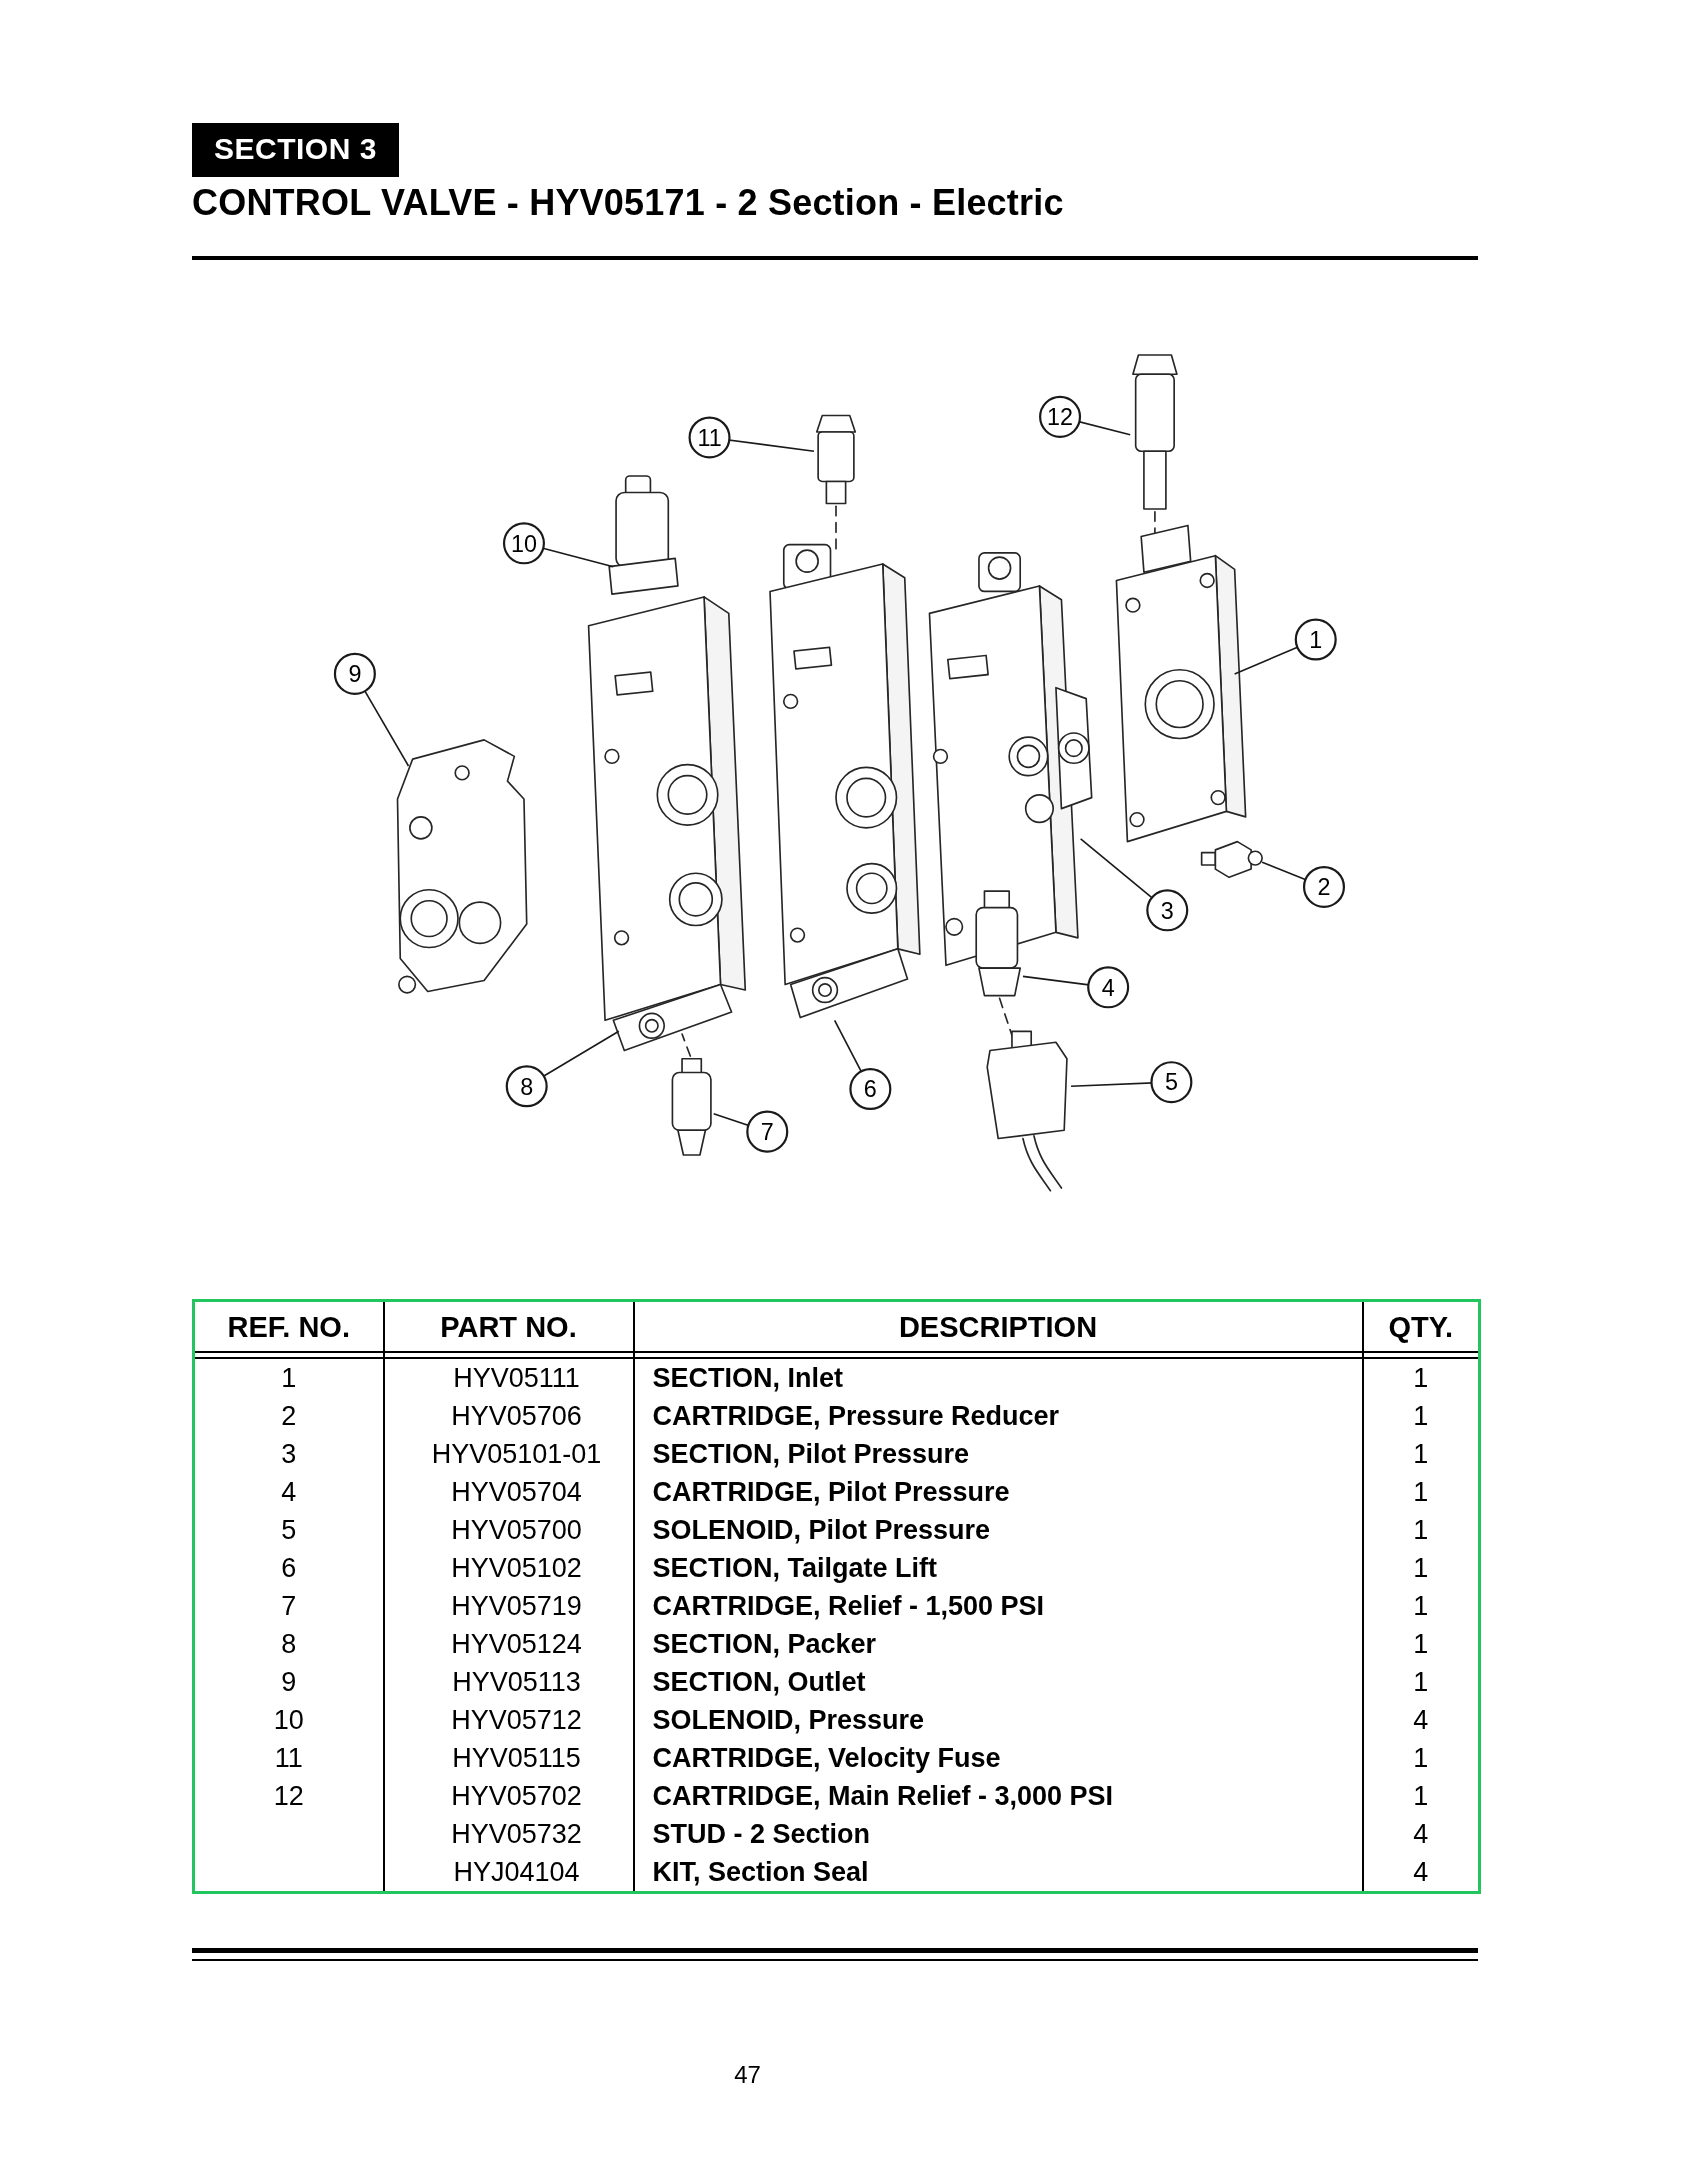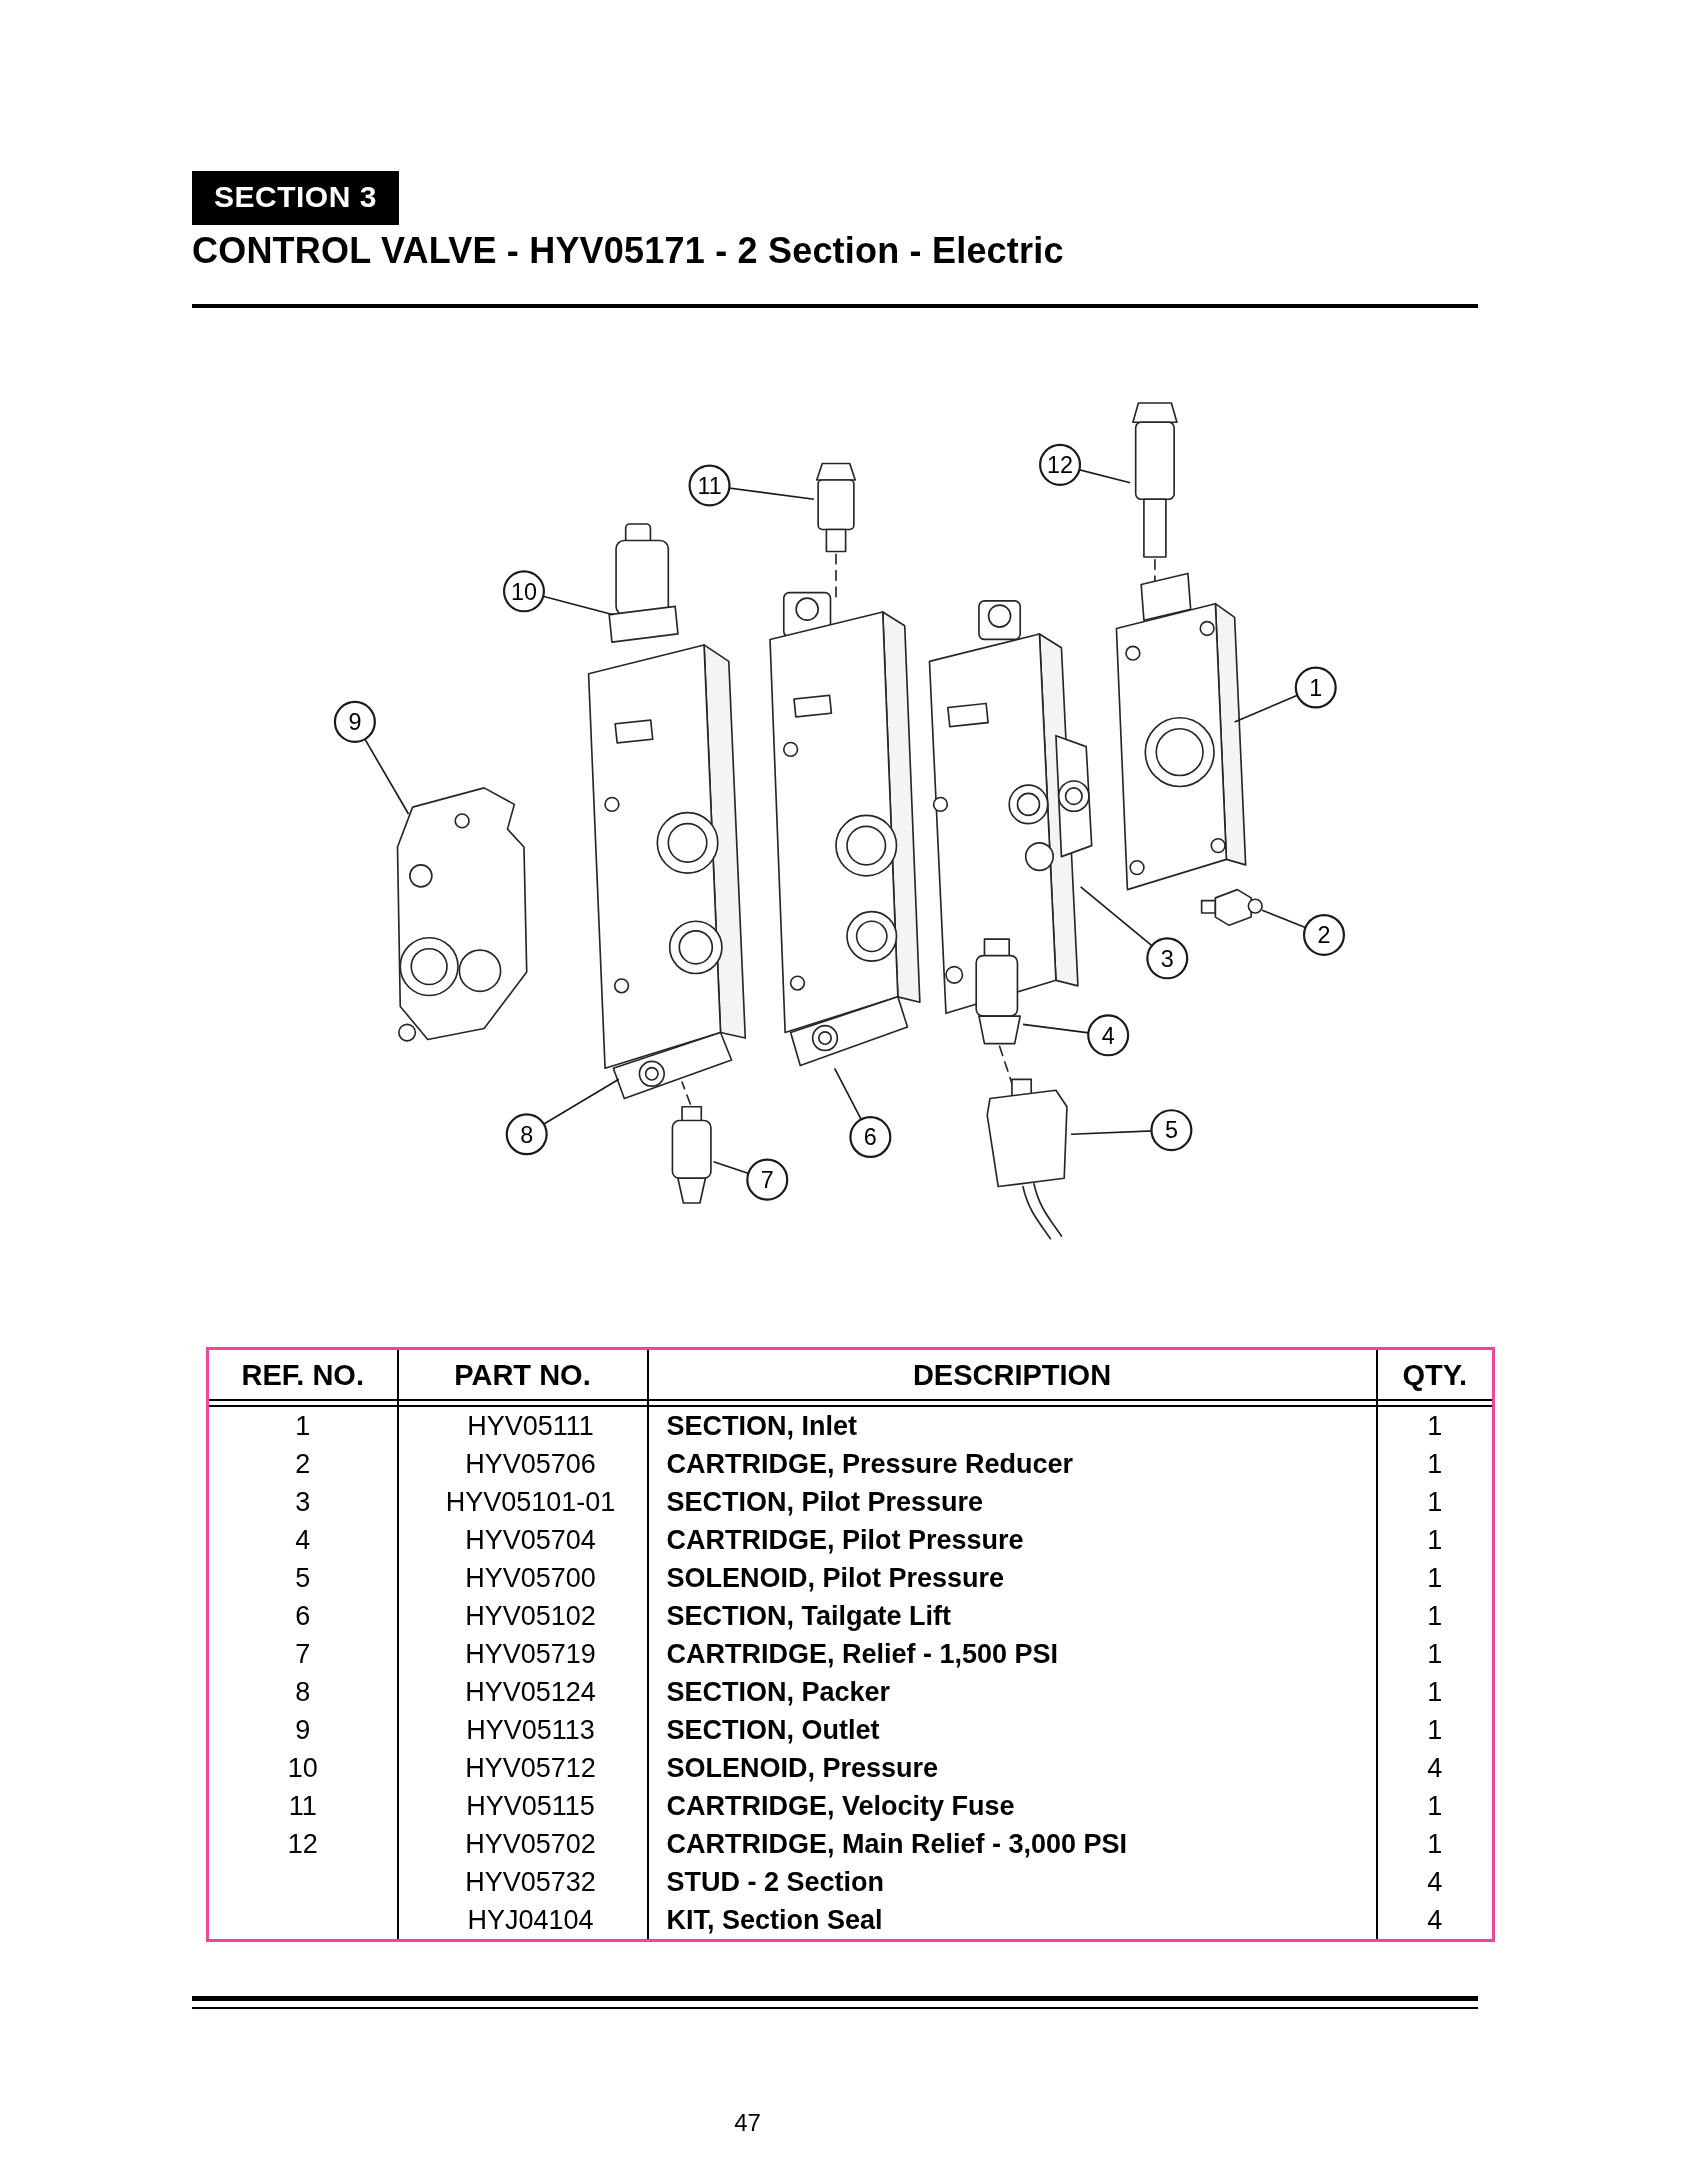--- a/index.html
+++ b/index.html
@@ -1,21 +1,21 @@
 <!DOCTYPE html>
 <html><head>
 <meta charset="utf-8">
 <style>
   * { margin:0; padding:0; box-sizing:border-box; }
   html, body { background:#ffffff; }
   body {
     width:1683px; height:2178px; position:relative;
     font-family:"Liberation Sans", sans-serif; color:#000;
   }
-  .page { position:absolute; inset:0; background:#fff; overflow:hidden;margin-top:48px; }
+  .page { position:absolute; inset:0; background:#fff; overflow:hidden; }
 
   .section-badge {
     position:absolute; left:192px; top:123px;
     background:#000; color:#fff; font-weight:bold; font-size:30px;
     padding:9px 22px 11px 22px; letter-spacing:0.5px;
   }
   .page-title {
     position:absolute; left:192px; top:182px;
     font-size:36px; font-weight:bold; letter-spacing:0.2px; white-space:nowrap;
   }
@@ -25,22 +25,22 @@
 
   .diagram-svg { position:absolute; left:0; top:344px; width:1683px; height:866px; }
   #valve-art { fill:#ffffff; stroke:#262626; stroke-width:1.2; stroke-linejoin:round; stroke-linecap:round; }
   #valve-art .side { fill:#f4f4f4; }
   #valve-art .dash { stroke-dasharray:7 5; fill:none; }
   #callout-lines line { stroke:#1a1a1a; stroke-width:1.2; }
   #callout-marks circle { fill:#ffffff; stroke:#1a1a1a; stroke-width:1.6; }
   #callout-marks text { fill:#000; font-size:17px; font-family:"Liberation Sans", sans-serif; text-anchor:middle; }
 
   .parts-table {
-    position:absolute; left:206px; top:1299px; width:1286px;
-    border-collapse:collapse; table-layout:fixed; border:3px solid #ec4899;
+    position:absolute; left:192px; top:1299px; width:1286px;
+    border-collapse:collapse; table-layout:fixed; border:3px solid #22c55e;
   }
   .parts-table th, .parts-table td {
     border-left:2px solid #000; border-right:2px solid #000;
     overflow:hidden; white-space:nowrap;
   }
   .parts-table th {
     font-size:29px; font-weight:bold; text-align:center;
     padding:9px 0 7px 0; border-bottom:2px solid #000;
   }
   .parts-table tr.header-spacer td { height:6px; border-bottom:2px solid #000; padding:0; }

